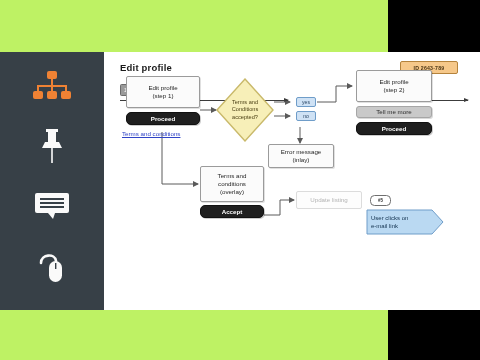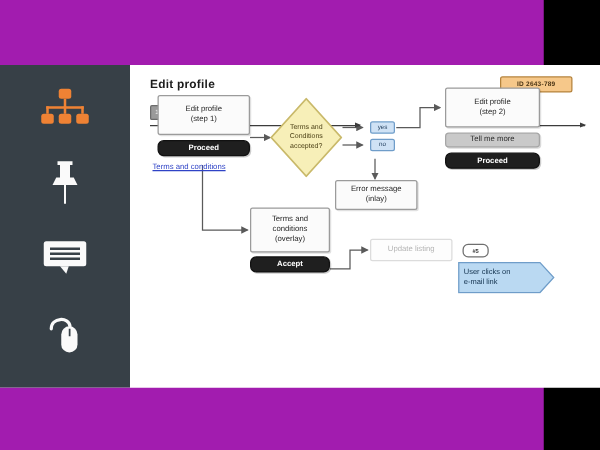--- a/index.html
+++ b/index.html
@@ -1,19 +1,19 @@
 <!DOCTYPE html>
 <html><head>
 <meta charset="utf-8">
 <style>
   html,body{margin:0;padding:0;background:#000;}
   body{width:480px;height:360px;overflow:hidden;
        font-family:"Liberation Sans","DejaVu Sans",sans-serif;}
 
-  #stage{position:relative;width:388px;height:360px;background:#a21caf;padding-left:47px;}
+  #stage{position:relative;width:388px;height:360px;background:#bef264;}
 
   
   #band{position:absolute;left:0;top:52px;width:480px;height:258px;background:#fff;}
 
   
   #sidebar{position:absolute;left:0;top:0;width:104px;height:258px;
            background:#374047;display:flex;flex-direction:column;
            align-items:center;justify-content:flex-start;padding-top:12px;box-sizing:border-box;}
   .sb-icon{width:46px;height:46px;margin-bottom:14px;display:flex;
            align-items:center;justify-content:center;}

